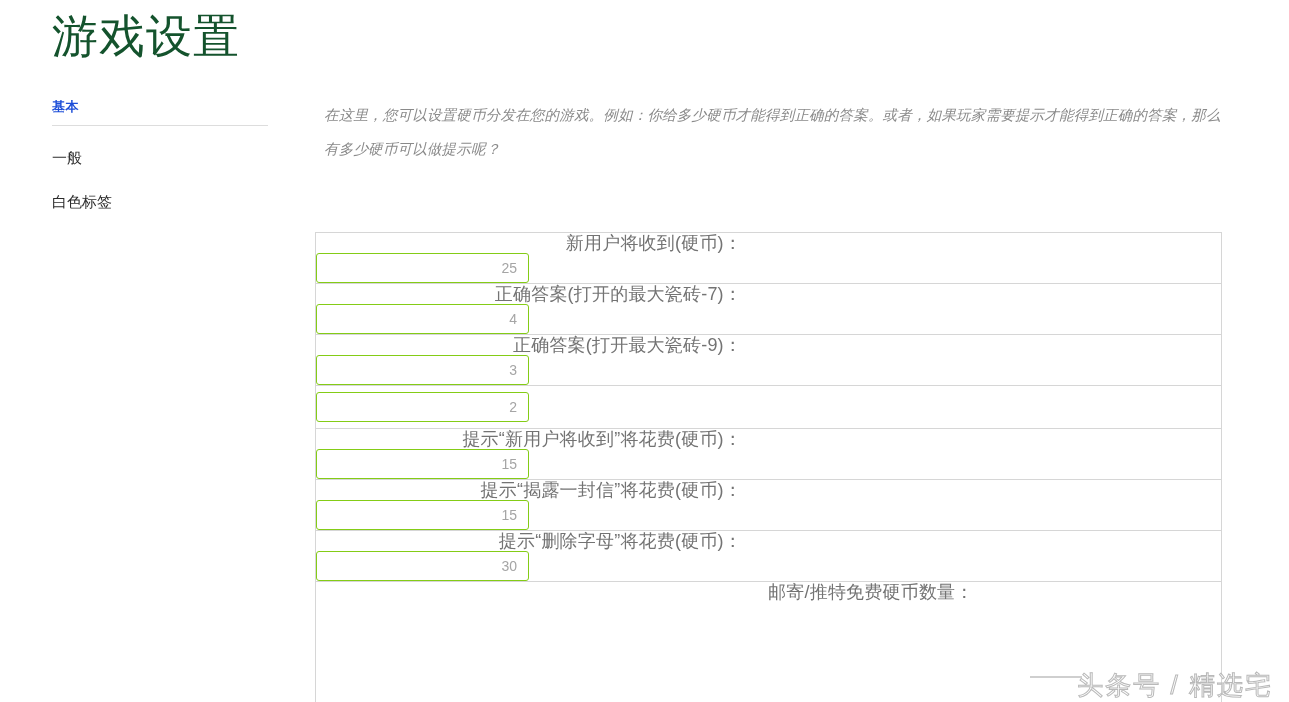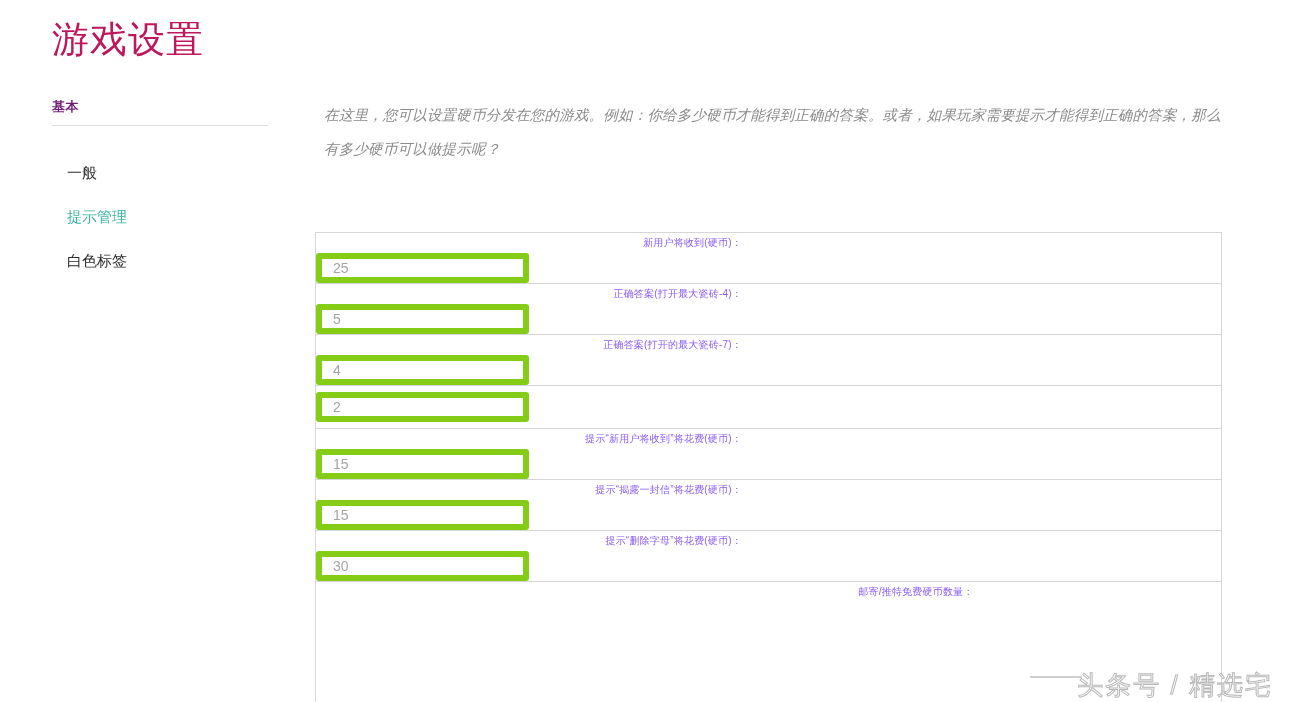--- a/index.html
+++ b/index.html
@@ -14,53 +14,53 @@
     color: #333333;
     overflow: hidden;
     position: relative;
   }
 
   
   .page-title {
     position: absolute;
     left: 52px;
     top: 18px;
-    font-family: Liberation Serif, serif;
-    font-size: 37px;
+    font-family: Liberation Mono, monospace;
+    font-size: 46px;
     line-height: 44px;
     font-weight: 400;
-    color: #be185d;
+    color: #14532d;
     letter-spacing: 1px;
     white-space: nowrap;
   }
 
   
   .sidebar {
     position: absolute;
     left: 52px;
     top: 98px;
     width: 216px;
   }
   .sidebar-heading {
     font-size: 13px;
     font-weight: bold;
-    color: #701a75;
+    color: #1d4ed8;
     line-height: 18px;
     padding-bottom: 9px;
     letter-spacing: 0.5px;
     font-family: Liberation Serif, serif;
   }
   .sidebar-divider {
     height: 1px;
     background: #dddddd;
     width: 216px;
     margin-bottom: 0;
   }
   .sidebar-list {
-    margin: 15px;
+    margin: 0;
     padding: 0;
     list-style: none;
   }
   .sidebar-item {
     font-size: 15px;
     line-height: 20px;
     padding: 12px 0 12px 0;
     color: #2b2b2b;
     cursor: pointer;
     white-space: nowrap;
@@ -117,38 +117,39 @@
     align-items: center;
     min-height: 43px;
     flex-direction: column;
   }
   .field-label {
     flex: 0 0 442px;
     width: 442px;
     text-align: right;
     padding-right: 16px;
     box-sizing: border-box;
-    font-size: 10px;
+    font-size: 18px;
     line-height: 20px;
-    color: #8b5cf6;
+    color: #737373;
     white-space: nowrap;
     letter-spacing: 0.2px;
   }
   .field-input {
     width: 213px;
     height: 30px;
     box-sizing: border-box;
-    border: 6px solid #84cc16;
+    border: 1px solid #84cc16;
     border-radius: 3px;
     background: #ffffff;
     font-family: "Liberation Sans", "DejaVu Sans", sans-serif;
     font-size: 14px;
     color: #9a9a9a;
     padding: 4px 11px;
     outline: none;
+    text-align: right;
   }
   .field-input::placeholder {
     color: #a5a5a5;
     opacity: 1;
   }
 
   
   .watermark {
     position: absolute;
     right: 16px;
@@ -177,38 +178,37 @@
 </head>
 <body>
 
 <div class="page-title">游戏设置</div>
 
 <div class="sidebar">
   <div class="sidebar-heading">基本</div>
   <div class="sidebar-divider"></div>
   <ul class="sidebar-list" id="sidebar-list">
       <li class="sidebar-item">一般</li>
-      <li class="sidebar-item active">提示管理</li>
       <li class="sidebar-item">白色标签</li>
     </ul>
 </div>
 
 <div class="main">
   <div class="intro">在这里，您可以设置硬币分发在您的游戏。例如：你给多少硬币才能得到正确的答案。或者，如果玩家需要提示才能得到正确的答案，那么有多少硬币可以做提示呢？</div>
 </div>
 
 <div class="form-table" id="form-table">
     <div class="form-row">
       <div class="sub-row"><div class="field-label">新用户将收到(硬币)：</div><input type="text" class="field-input" placeholder="25" style=""></div>
     </div>
     <div class="form-row">
-      <div class="sub-row"><div class="field-label">正确答案(打开最大瓷砖-4)：</div><input type="text" class="field-input" placeholder="5" style=""></div>
-    </div>
-    <div class="form-row">
       <div class="sub-row"><div class="field-label">正确答案(打开的最大瓷砖-7)：</div><input type="text" class="field-input" placeholder="4" style=""></div>
+    </div>
+    <div class="form-row">
+      <div class="sub-row"><div class="field-label">正确答案(打开最大瓷砖-9)：</div><input type="text" class="field-input" placeholder="3" style=""></div>
     </div>
     <div class="form-row">
       <div class="sub-row"><input type="text" class="field-input" placeholder="2" style=""></div>
     </div>
     <div class="form-row">
       <div class="sub-row"><div class="field-label">提示“新用户将收到”将花费(硬币)：</div><input type="text" class="field-input" placeholder="15" style=""></div>
     </div>
     <div class="form-row">
       <div class="sub-row"><div class="field-label">提示“揭露一封信”将花费(硬币)：</div><input type="text" class="field-input" placeholder="15" style=""></div>
     </div>

